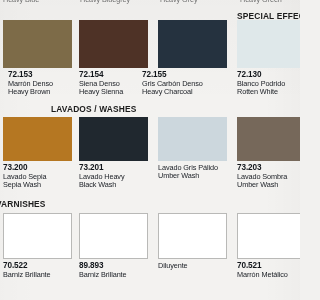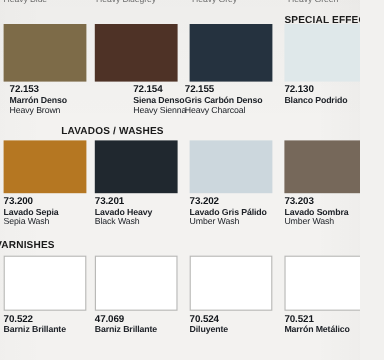--- a/index.html
+++ b/index.html
@@ -84,21 +84,20 @@
     font-weight: bold;
     color: #12161b;
     letter-spacing: -0.1px;
     margin-bottom: 0.5px;
   }
   .cap .es {
     display: block;
     font-size: 7.3px;
     color: #20242a;
     letter-spacing: -0.1px;
-    font-weight: bold;
   }
   .cap .en {
     display: block;
     font-size: 7.3px;
     color: #20242a;
     letter-spacing: -0.1px;
   }
   .cap.short .es { margin-bottom: 0; }
 </style>
 </head>
@@ -119,39 +118,40 @@
         <div class="fill" style="background: rgb(125, 107, 72);"></div>
       </div>
       <div class="cap" style="left: 8px; top: 71px;">
         <span class="code">72.153</span>
         <span class="es">Marrón Denso</span>
         <span class="en">Heavy Brown</span>
       </div>
       <div class="swatch" style="left: 79px; top: 20px; width: 69px; height: 48px;">
         <div class="fill" style="background: rgb(78, 50, 38);"></div>
       </div>
-      <div class="cap" style="left: 79px; top: 71px; margin-left: 32px;">
+      <div class="cap" style="left: 79px; top: 71px;">
         <span class="code">72.154</span>
         <span class="es">Siena Denso</span>
         <span class="en">Heavy Sienna</span>
       </div>
       <div class="swatch" style="left: 158px; top: 20px; width: 69px; height: 48px;">
         <div class="fill" style="background: rgb(37, 50, 63);"></div>
       </div>
-      <div class="cap" style="left: 154px; top: 71px;">
+      <div class="cap" style="left: 142px; top: 71px;">
         <span class="code">72.155</span>
         <span class="es">Gris Carbón Denso</span>
         <span class="en">Heavy Charcoal</span>
       </div>
       <div class="swatch" style="left: 237px; top: 20px; width: 66px; height: 48px;">
         <div class="fill" style="background: rgb(223, 232, 234);"></div>
       </div>
       <div class="cap" style="left: 237px; top: 71px;">
         <span class="code">72.130</span>
         <span class="es">Blanco Podrido</span>
+        <span class="en">Rotten White</span>
       </div>
       <div class="sect-hdr" style="left: 3px; top: 104px; margin-left: 48px;">LAVADOS / WASHES</div>
       <div class="swatch" style="left: 3px; top: 117px; width: 69px; height: 44px;">
         <div class="fill" style="background: rgb(181, 119, 34);"></div>
       </div>
       <div class="cap" style="left: 3px; top: 164px;">
         <span class="code">73.200</span>
         <span class="es">Lavado Sepia</span>
         <span class="en">Sepia Wash</span>
       </div>
@@ -160,21 +160,20 @@
       </div>
       <div class="cap" style="left: 79px; top: 164px;">
         <span class="code">73.201</span>
         <span class="es">Lavado Heavy</span>
         <span class="en">Black Wash</span>
       </div>
       <div class="swatch" style="left: 158px; top: 117px; width: 69px; height: 44px;">
         <div class="fill" style="background: rgb(204, 215, 221);"></div>
       </div>
       <div class="cap" style="left: 158px; top: 164px;">
-        <span class="code">73.202</span>
         <span class="es">Lavado Gris Pálido</span>
         <span class="en">Umber Wash</span>
       </div>
       <div class="swatch" style="left: 237px; top: 117px; width: 66px; height: 44px;">
         <div class="fill" style="background: rgb(118, 104, 90);"></div>
       </div>
       <div class="cap" style="left: 237px; top: 164px;">
         <span class="code">73.203</span>
         <span class="es">Lavado Sombra</span>
         <span class="en">Umber Wash</span>
@@ -184,28 +183,27 @@
         <div class="fill" style="background: rgb(255, 255, 255);"></div>
       </div>
       <div class="cap short" style="left: 3px; top: 262px;">
         <span class="code">70.522</span>
         <span class="es">Barniz Brillante</span>
       </div>
       <div class="swatch bordered" style="left: 79px; top: 213px; width: 69px; height: 46px;">
         <div class="fill" style="background: rgb(255, 255, 255);"></div>
       </div>
       <div class="cap short" style="left: 79px; top: 262px;">
-        <span class="code">47.069</span>
+        <span class="code">89.893</span>
         <span class="es">Barniz Brillante</span>
       </div>
       <div class="swatch bordered" style="left: 158px; top: 213px; width: 69px; height: 46px;">
         <div class="fill" style="background: rgb(255, 255, 255);"></div>
       </div>
       <div class="cap short" style="left: 158px; top: 262px;">
-        <span class="code">70.524</span>
         <span class="es">Diluyente</span>
       </div>
       <div class="swatch bordered" style="left: 237px; top: 213px; width: 66px; height: 46px;">
         <div class="fill" style="background: rgb(255, 255, 255);"></div>
       </div>
       <div class="cap short" style="left: 237px; top: 262px;">
         <span class="code">70.521</span>
         <span class="es">Marrón Metálico</span>
       </div>
     </div>

